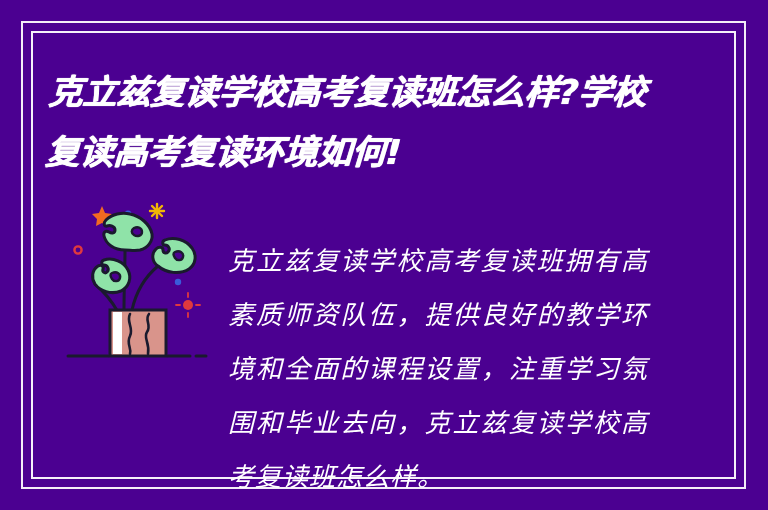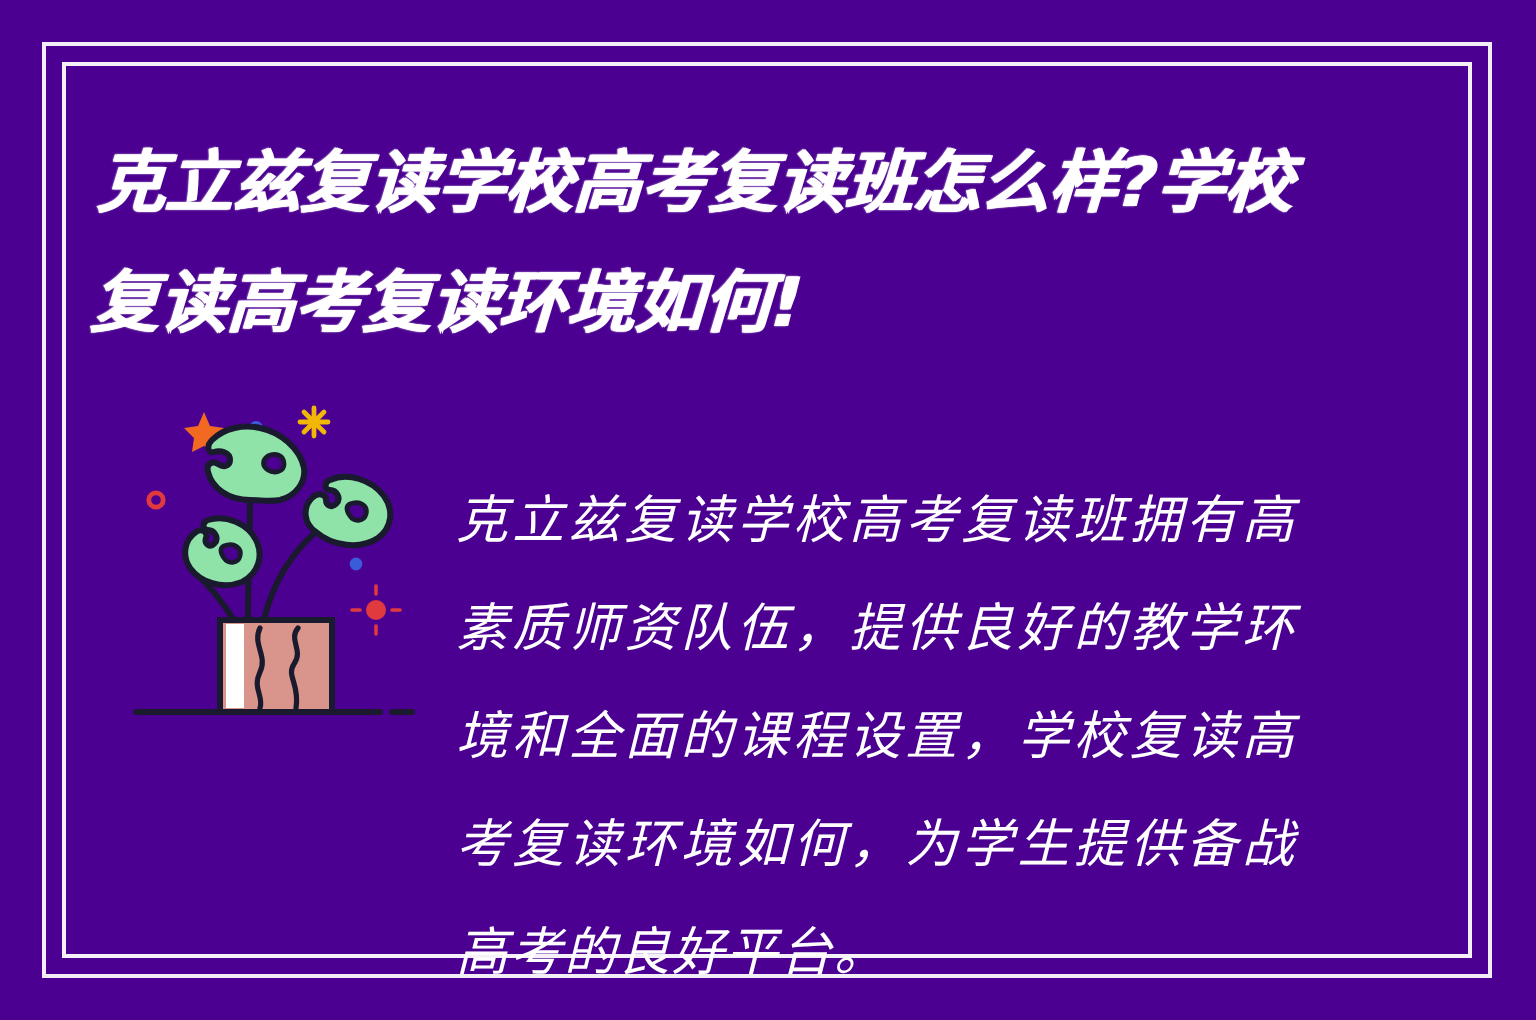--- a/index.html
+++ b/index.html
@@ -186,15 +186,15 @@
 
       <g stroke="#1A1A2E" stroke-width="3" stroke-linecap="round">
         <line x1="6" y1="164" x2="46" y2="164"></line>
         <line x1="106" y1="164" x2="128" y2="164"></line>
         <line x1="134" y1="164" x2="144" y2="164"></line>
       </g>
 
     </svg>
   </div>
 
-  <p class="body-copy">克立兹复读学校高考复读班拥有高素质师资队伍，提供良好的教学环境和全面的课程设置，学校复读高考复读环境如何，为学生提供备战高考的良好平台。</p>
+  <p class="body-copy">克立兹复读学校高考复读班拥有高素质师资队伍，提供良好的教学环境和全面的课程设置，注重学习氛围和毕业去向，克立兹复读学校高考复读班怎么样。</p>
 
 </div>
 
 </body></html>

